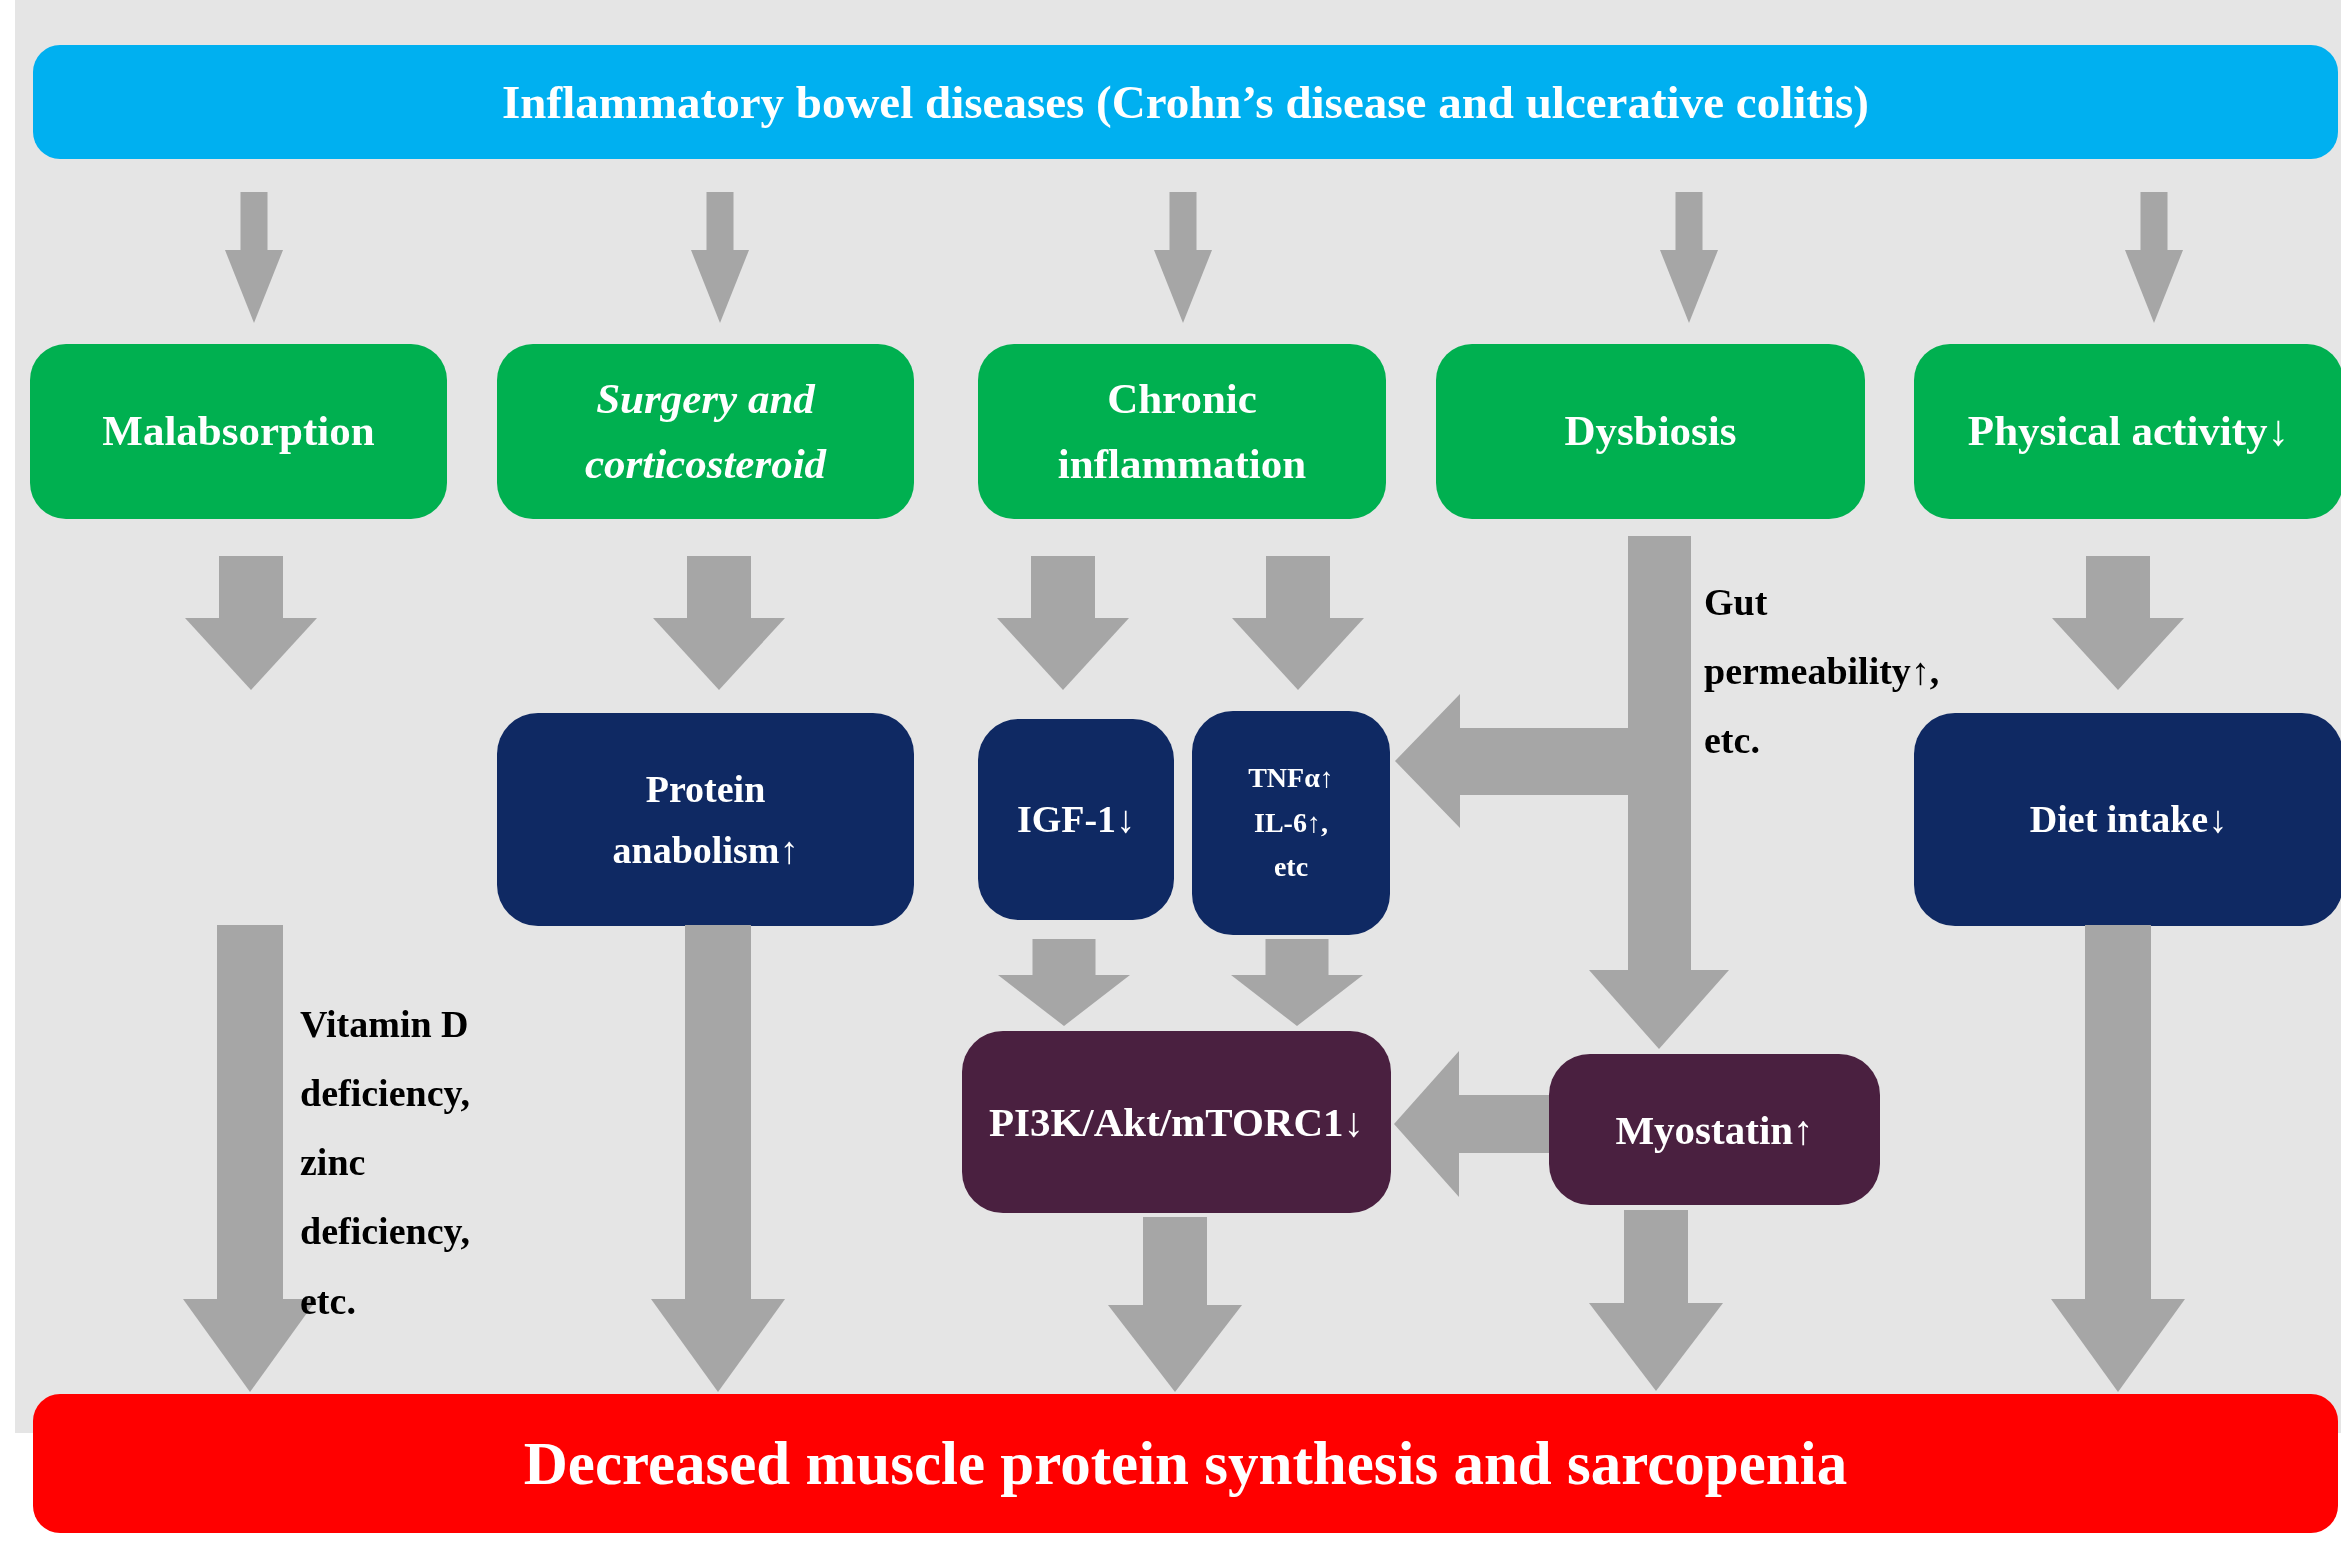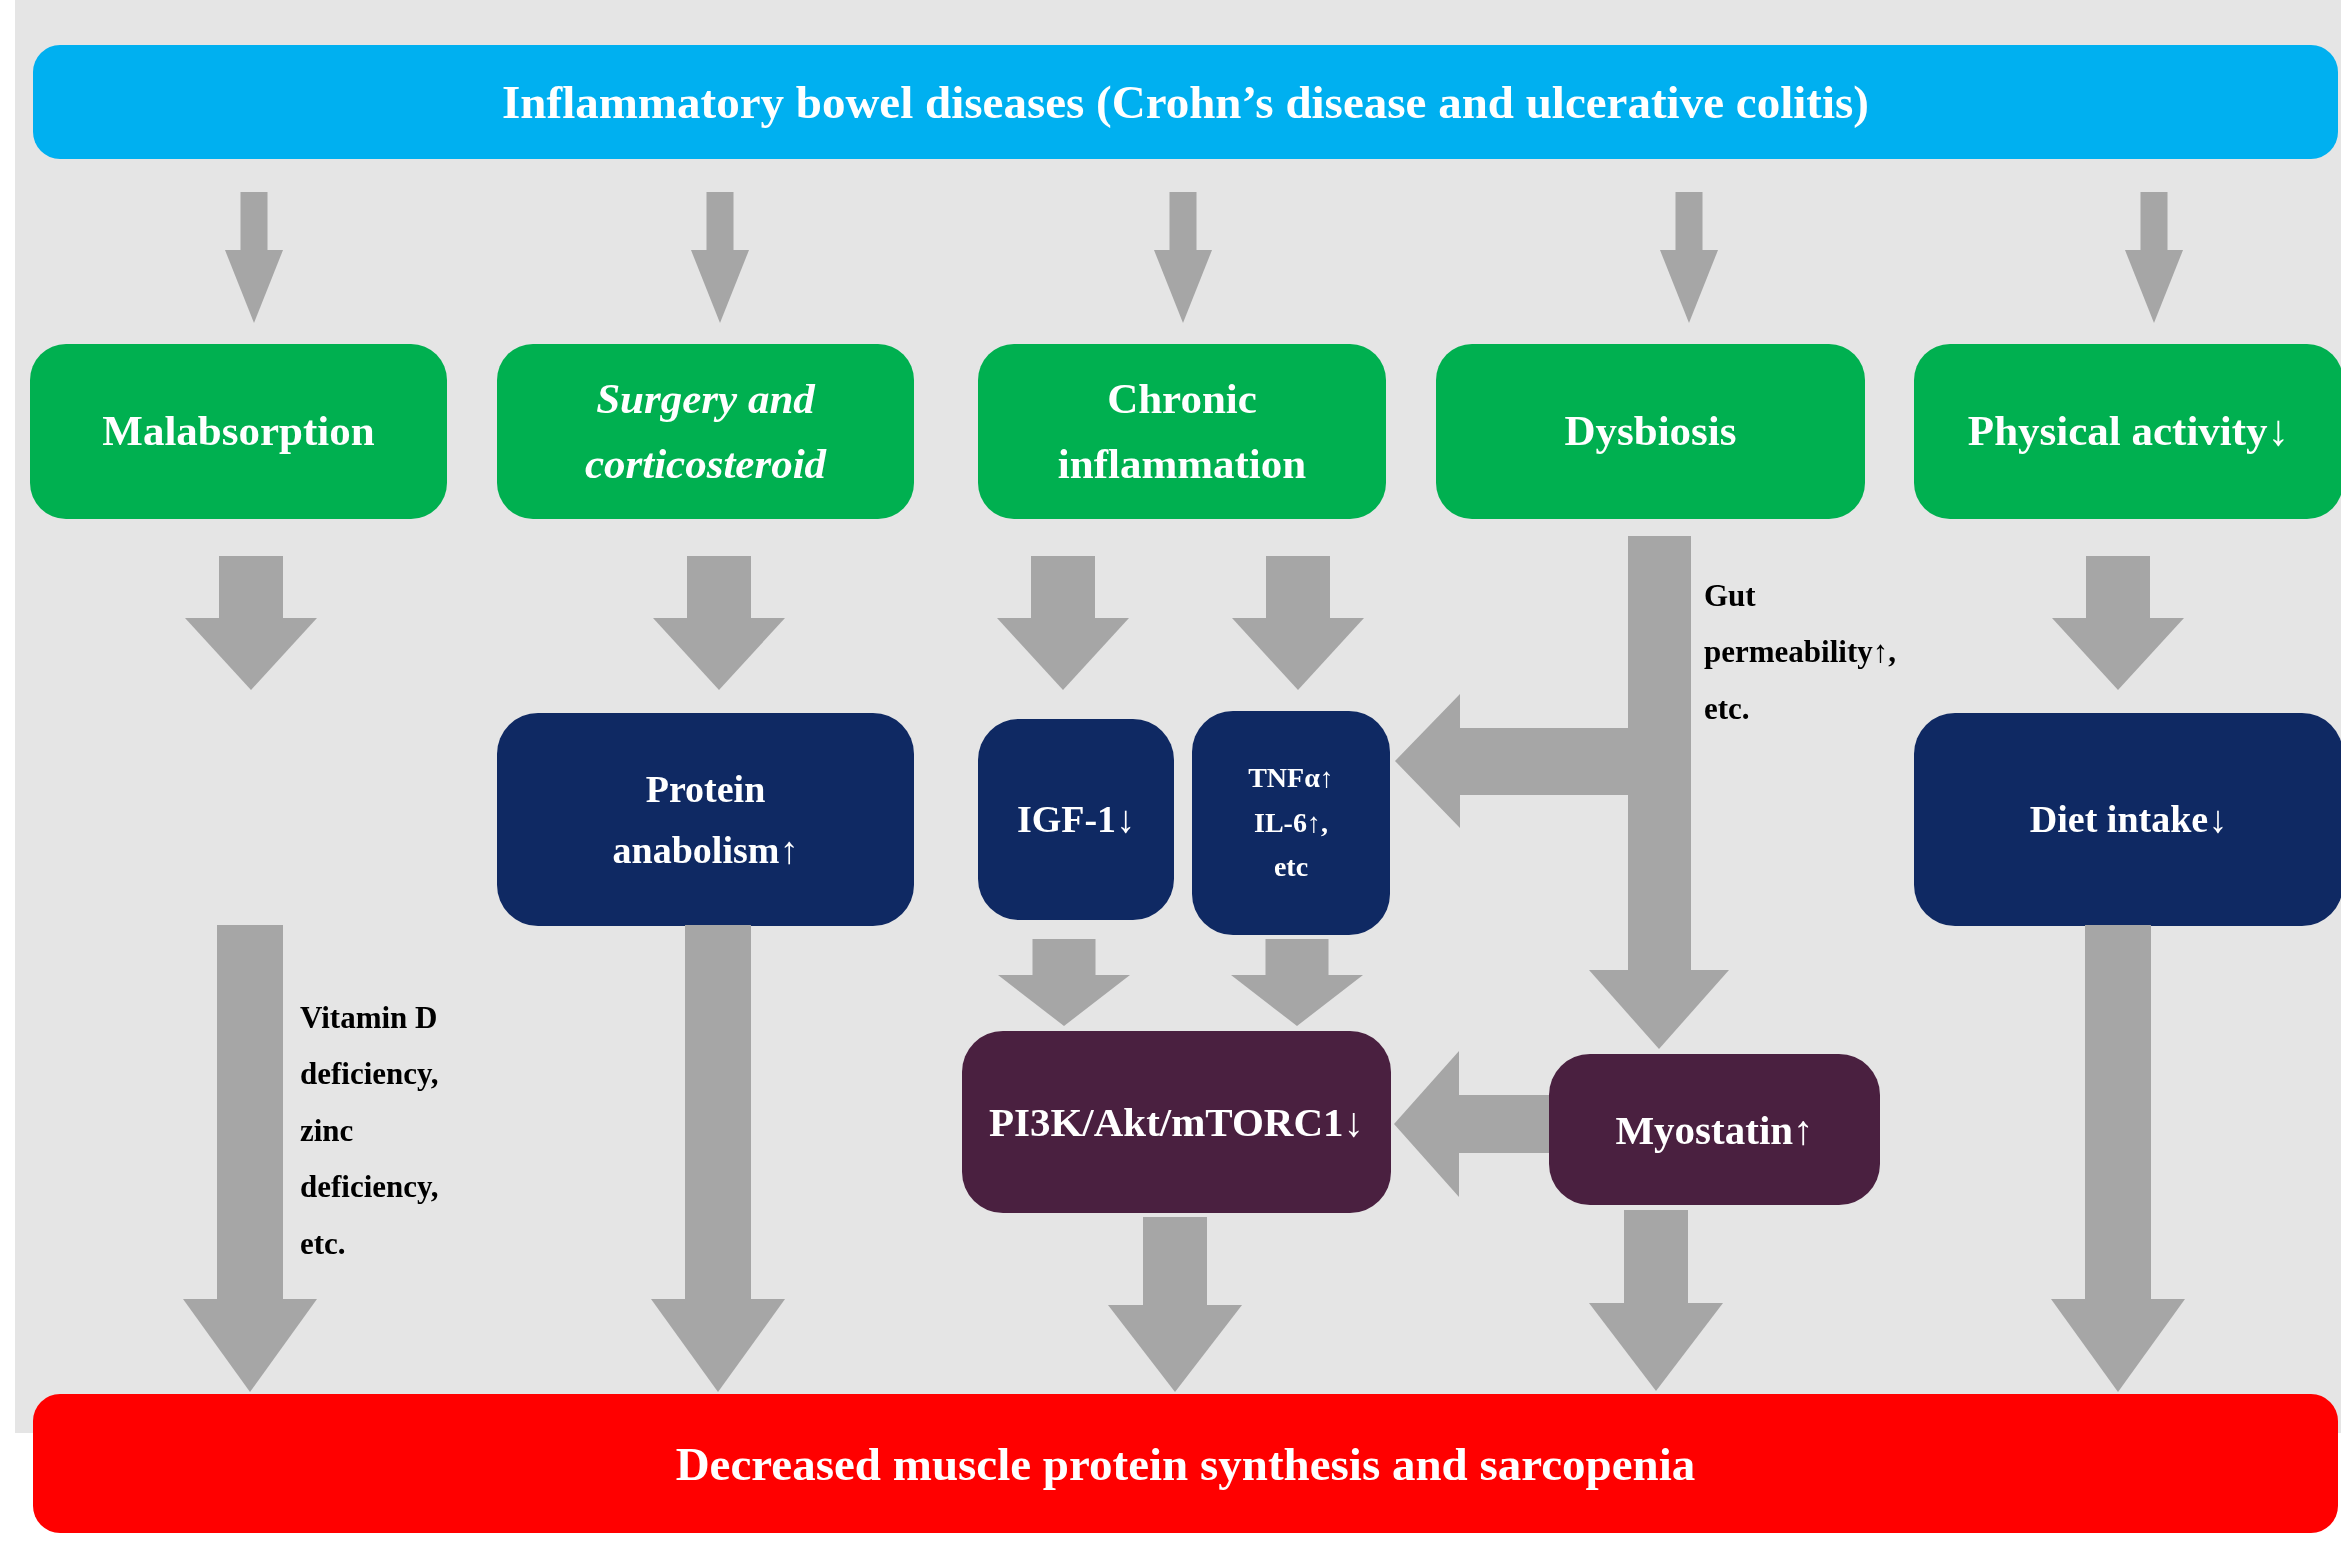--- a/index.html
+++ b/index.html
@@ -13,23 +13,23 @@
   }
   .canvas{position:relative;width:2342px;height:1433px;background:#e5e5e5;margin-left:15px;}
   .box{
     position:absolute;display:flex;align-items:center;justify-content:center;
     text-align:center;color:#ffffff;font-weight:bold;white-space:pre-line;
   }
   .bannerbar{background:var(--cyan);border-radius:27px;font-size:47px;}
   .greenbox{background:var(--green);border-radius:36px;font-size:43px;line-height:1.5;}
   .navybox{background:var(--navy);border-radius:41px;font-size:38px;line-height:1.6;}
   .plumbox{background:var(--plum);border-radius:41px;font-size:41px;}
-  .redbar{background:var(--red);border-radius:27px;font-size:47px;}
+  .redbar{background:var(--red);border-radius:27px;font-size:61px;}
   .note{
-    position:absolute;color:#000000;font-weight:bold;font-size:31px;
+    position:absolute;color:#000000;font-weight:bold;font-size:38px;
     line-height:1.82;white-space:pre-line;text-align:left;
   }
   .arrow{position:absolute;}
   .arrow .shaft{position:absolute;left:50%;transform:translateX(-50%);top:0;background:var(--gray);}
   .arrow .head{
     position:absolute;left:50%;transform:translateX(-50%);bottom:0;width:0;height:0;
     border-style:solid;border-color:var(--gray) transparent transparent transparent;
   }
   .rect{position:absolute;background:var(--gray);}
   .tri{position:absolute;width:0;height:0;border-style:solid;}

